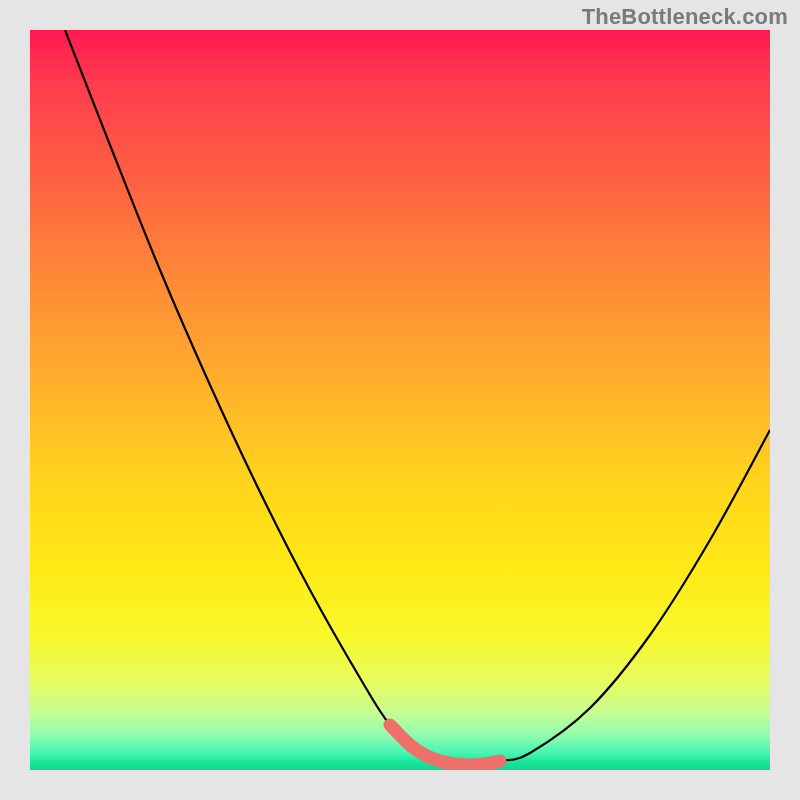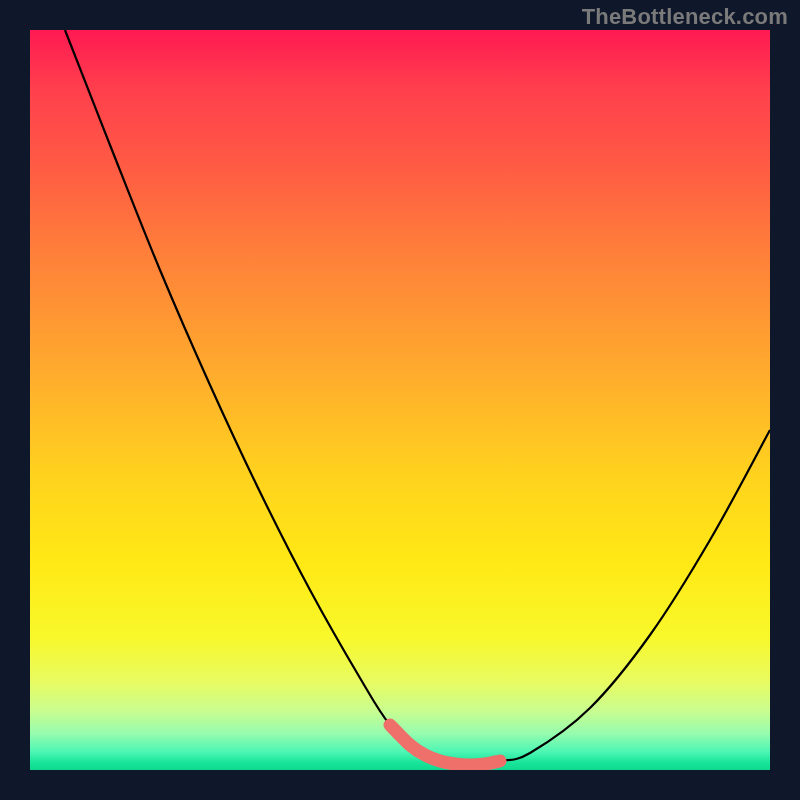--- a/index.html
+++ b/index.html
@@ -9,21 +9,21 @@
     height: 800px;
     background: #000;
     overflow: hidden;
   }
   .frame {
     position: absolute;
     top: 0;
     left: 0;
     width: 800px;
     height: 800px;
-    background: #0f172a;
+    background: #e5e5e5;
   }
   .plot-area {
     position: absolute;
     top: 30px;
     left: 30px;
     width: 740px;
     height: 740px;
     background: linear-gradient(to bottom,
       #ff1a52 0%,
       #ff3f4d 8%,

